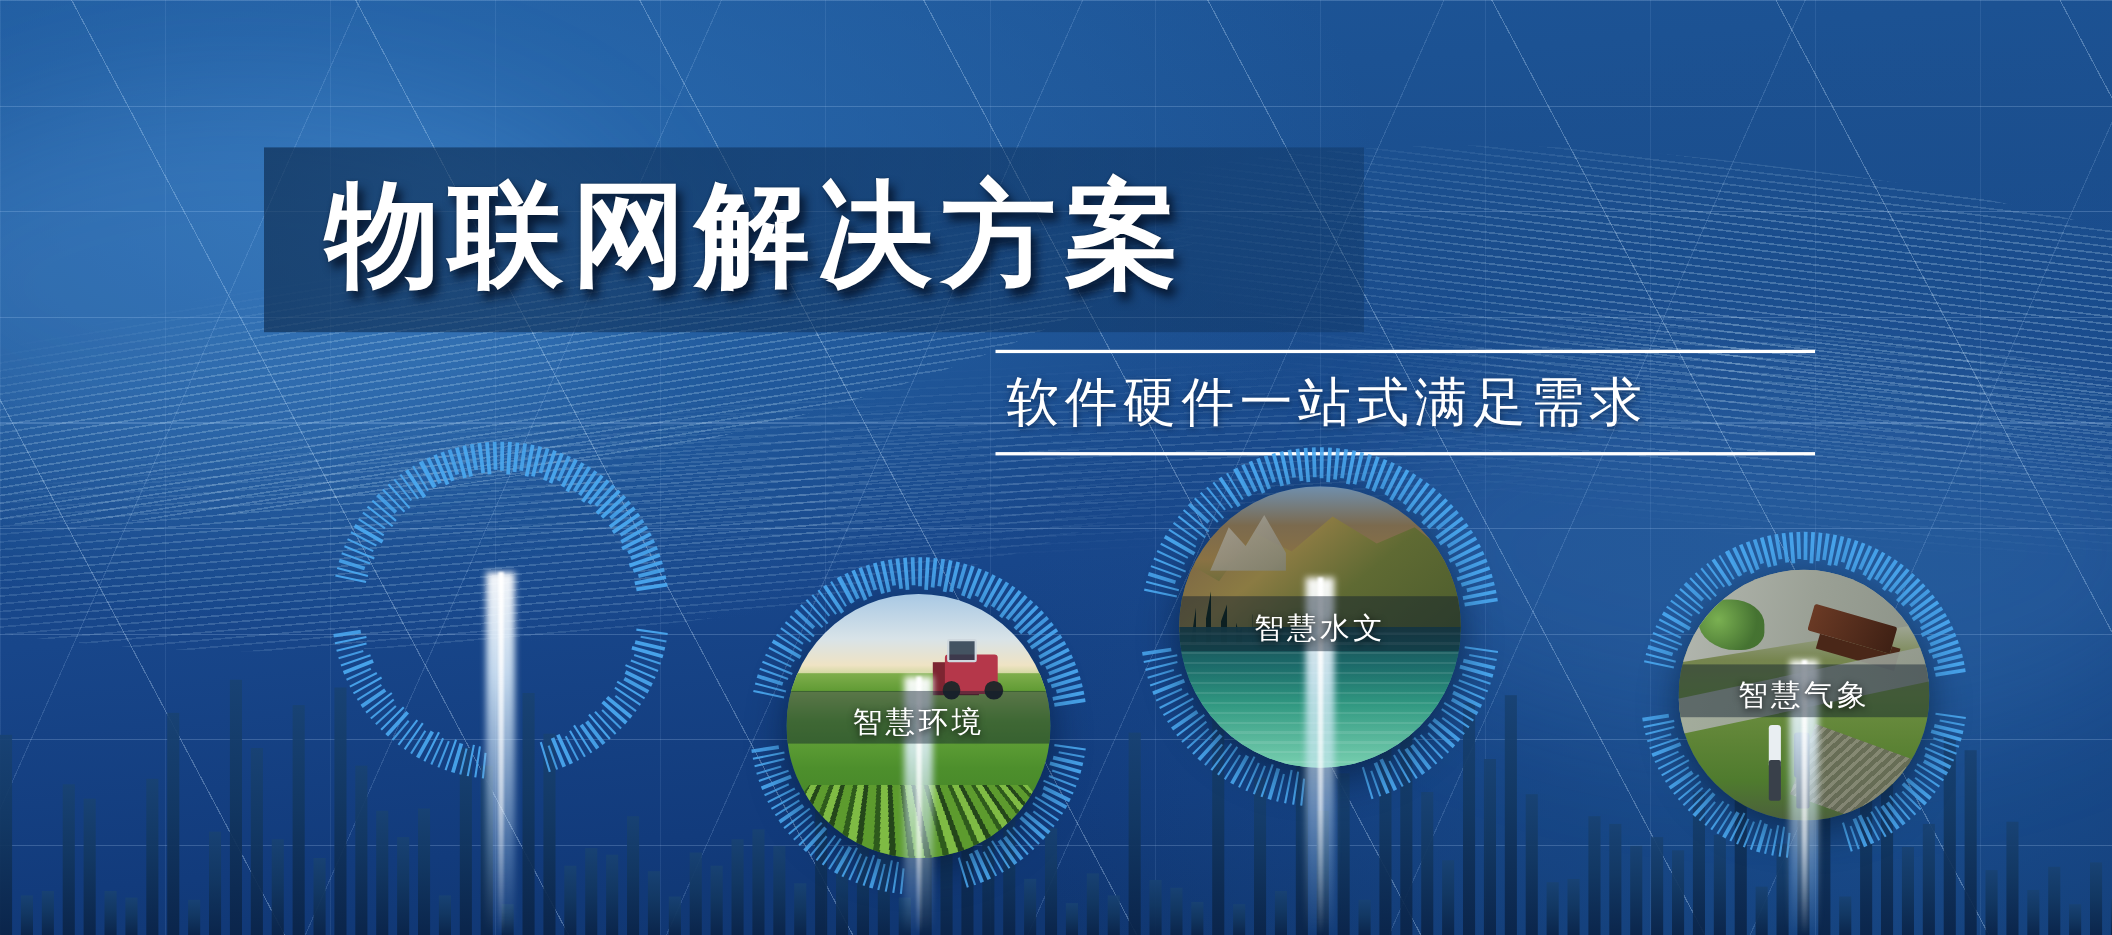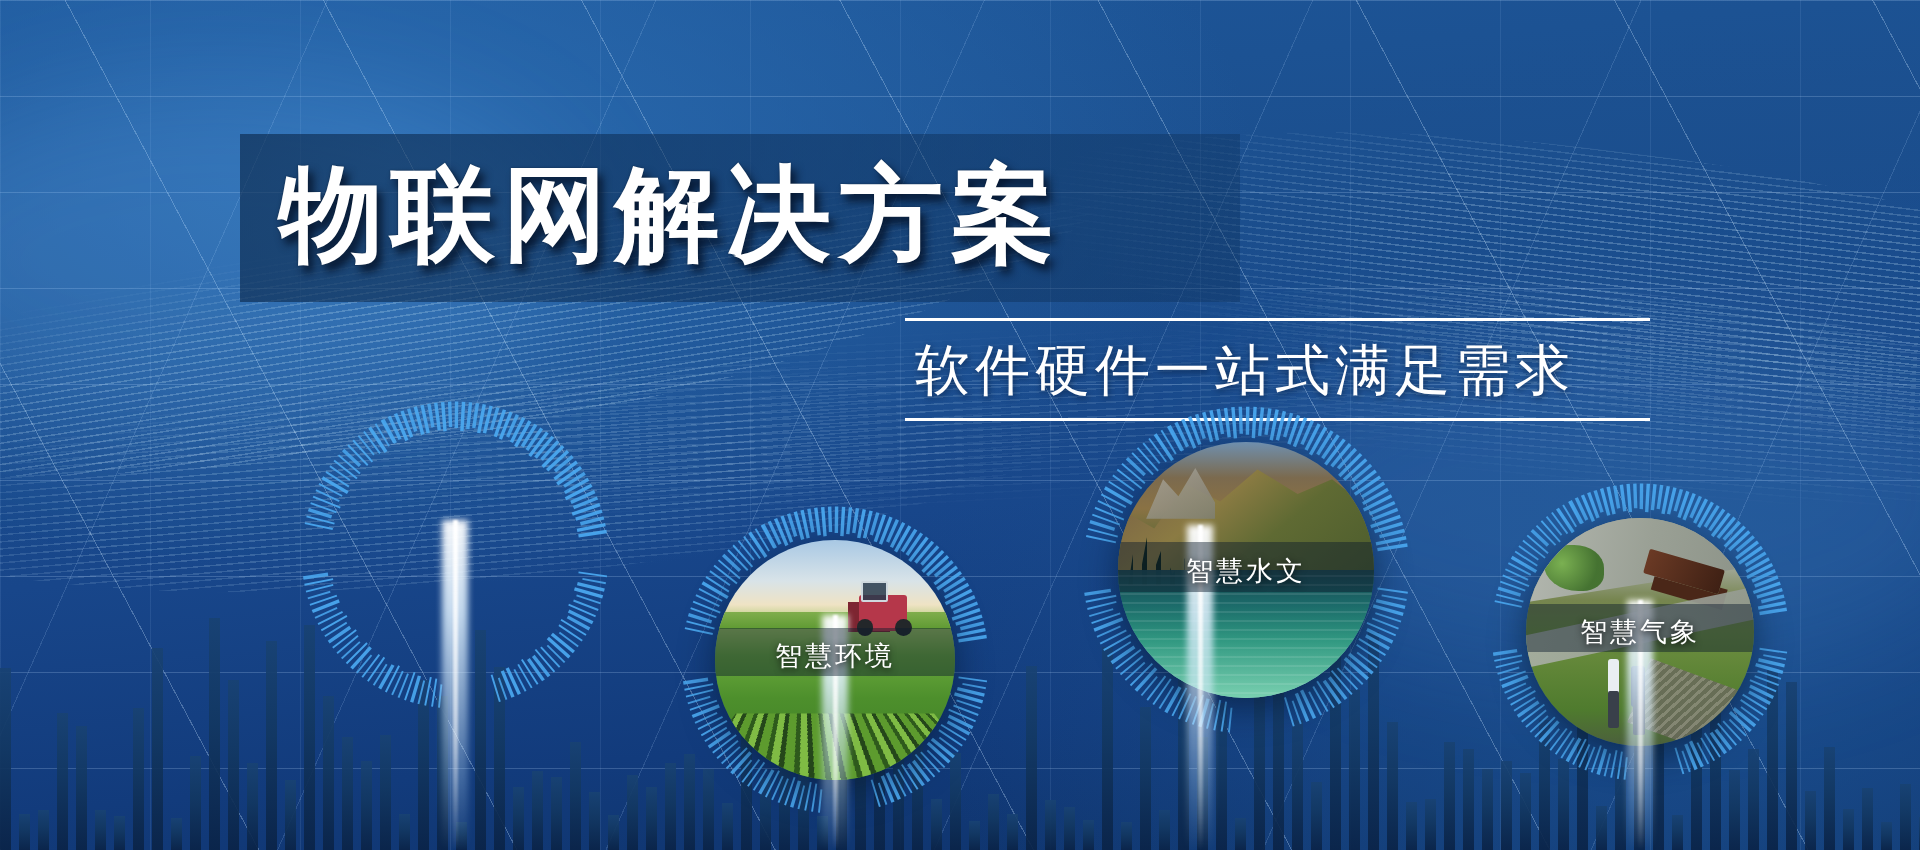--- a/index.html
+++ b/index.html
@@ -80,27 +80,27 @@
         background:linear-gradient(to top, rgba(190,225,255,0) 0%, rgba(190,225,255,.28) 22%, rgba(225,242,255,.85) 72%, rgba(255,255,255,.95) 100%);
         filter:blur(3px);}
   .beamcore{position:absolute;bottom:0;width:5px;
         background:linear-gradient(to top, rgba(255,255,255,0) 0%, rgba(255,255,255,.55) 35%, #ffffff 100%);
         filter:blur(1px);}
 
   
   #title-panel{position:absolute;left:240px;top:134px;width:1000px;height:168px;
     background:linear-gradient(100deg, rgba(10,38,72,.62), rgba(12,44,84,.50) 55%, rgba(14,50,92,.40));
   }
-  #title-text{position:absolute;left:279px;top:144px;width:960px;
+  #title-text{position:absolute;left:296px;top:144px;width:960px;
     color:#fff;font-size:104px;font-weight:bold;letter-spacing:8px;line-height:1.35;
     text-shadow:5px 7px 9px rgba(3,16,38,.85), 0 0 2px rgba(0,0,0,.4);white-space:nowrap;}
 
   #sub-wrap{position:absolute;left:905px;top:318px;width:745px;}
   .rule{height:3px;background:#ffffff;width:100%;}
-  #sub-text{color:#fff;font-size:55px;letter-spacing:5px;line-height:1;
+  #sub-text{color:#fff;font-size:48px;letter-spacing:5px;line-height:1;
     padding:22px 0 20px 10px;text-shadow:1px 2px 6px rgba(5,22,48,.6);white-space:nowrap;}
 
   
   .card{position:absolute;}
   .ring{position:absolute;left:0;top:0;width:100%;height:100%;}
   .disc{position:absolute;border-radius:50%;overflow:hidden;
         box-shadow:0 10px 34px rgba(4,18,40,.55);}
   .disc .art{position:absolute;inset:0;}
   .caption{position:absolute;left:0;right:0;text-align:center;color:#fff;
            font-size:27px;letter-spacing:3px;z-index:5;
@@ -555,21 +555,21 @@
         <div class="cab"></div>
         <div class="wheel" style="left:59%;"></div>
         <div class="wheel" style="left:75%;"></div>
         <div class="rows"></div>
       </div>
       <div class="capband" style="top:88px;height:48px;"></div>
       <div class="caption" style="top:98px;">智慧环境</div>
     </div>
   </div>
 
-  <div class="card" id="card2" style="left:1081px;top:405px;width:330px;height:330px;">
+  <div class="card" id="card2" style="left:1035px;top:405px;width:330px;height:330px;">
     <svg class="ring" viewBox="0 0 330 330">
         <line x1="101.58159757360104" y1="45.727332166687376" x2="88.31182021892478" y2="20.770510706494264" stroke="#4aa8f0" stroke-width="3.4" stroke-linecap="butt" opacity="0.9008030071165581"></line>
         <line x1="106.50943575332555" y1="41.8191577959422" x2="94.93344595859614" y2="17.44017991077982" stroke="#4aa8f0" stroke-width="3.4" stroke-linecap="butt" opacity="0.8804264729581628"></line>
         <line x1="113.77605260285819" y1="43.143044472949754" x2="101.69932895304898" y2="14.413654188018455" stroke="#4aa8f0" stroke-width="3.4" stroke-linecap="butt" opacity="0.9470412267760548"></line>
         <line x1="118.81449929527156" y1="39.471484966453275" x2="108.59553919358933" y2="11.697164732226554" stroke="#4aa8f0" stroke-width="3.4" stroke-linecap="butt" opacity="0.9220030984124417"></line>
         <line x1="123.25291713165754" y1="33.39652023909622" x2="115.60787834591483" y2="9.296304416022139" stroke="#4aa8f0" stroke-width="3.4" stroke-linecap="butt" opacity="0.8532492879868914"></line>
         <line x1="130.62747231647705" y1="36.71998030052475" x2="122.72190898250318" y2="7.216016275680715" stroke="#4aa8f0" stroke-width="3.4" stroke-linecap="butt" opacity="0.9371571161498733"></line>
         <line x1="136.4916899813067" y1="35.33677008463562" x2="129.92298430726015" y2="5.460583334113693" stroke="#4aa8f0" stroke-width="3.4" stroke-linecap="butt" opacity="0.9378752239800616"></line>
         <line x1="141.51623862744148" y1="29.04352250606567" x2="137.19627831122844" y2="4.033619782721928" stroke="#4aa8f0" stroke-width="3.4" stroke-linecap="butt" opacity="0.85478873948527"></line>
         <line x1="148.22780888693035" y1="32.23443652321518" x2="144.52681629727078" y2="2.938063540280069" stroke="#4aa8f0" stroke-width="3.4" stroke-linecap="butt" opacity="0.9209604417898212"></line>

